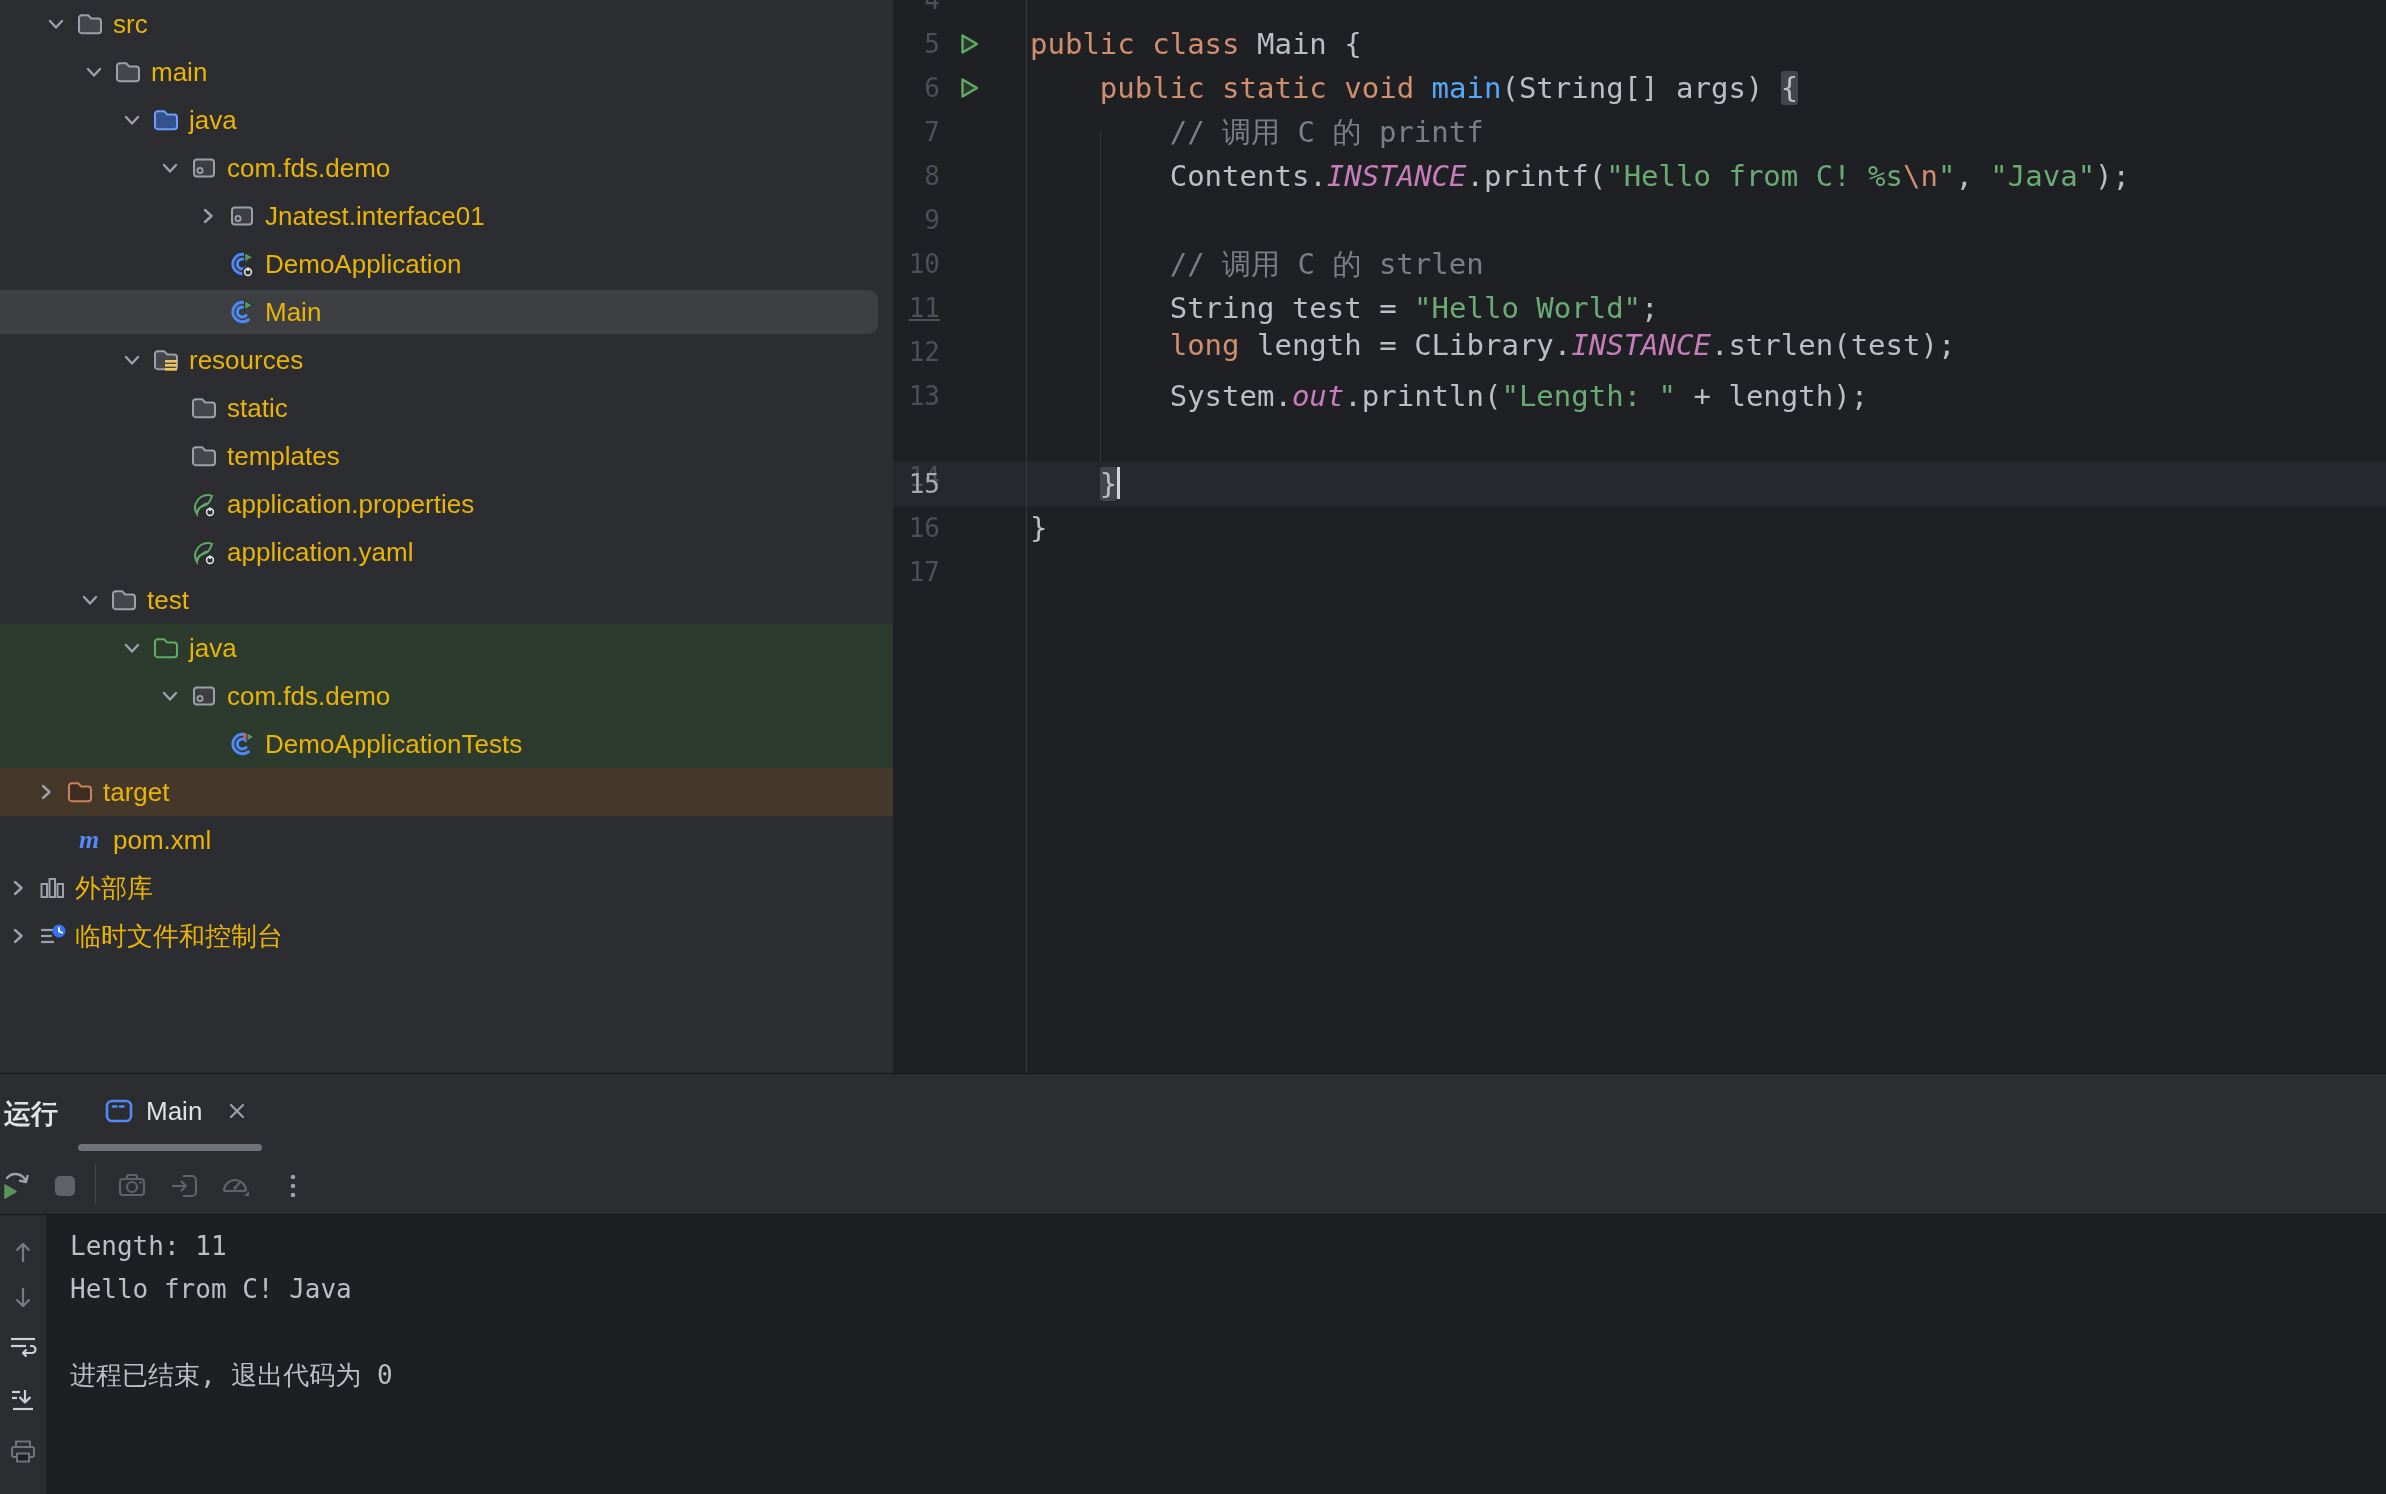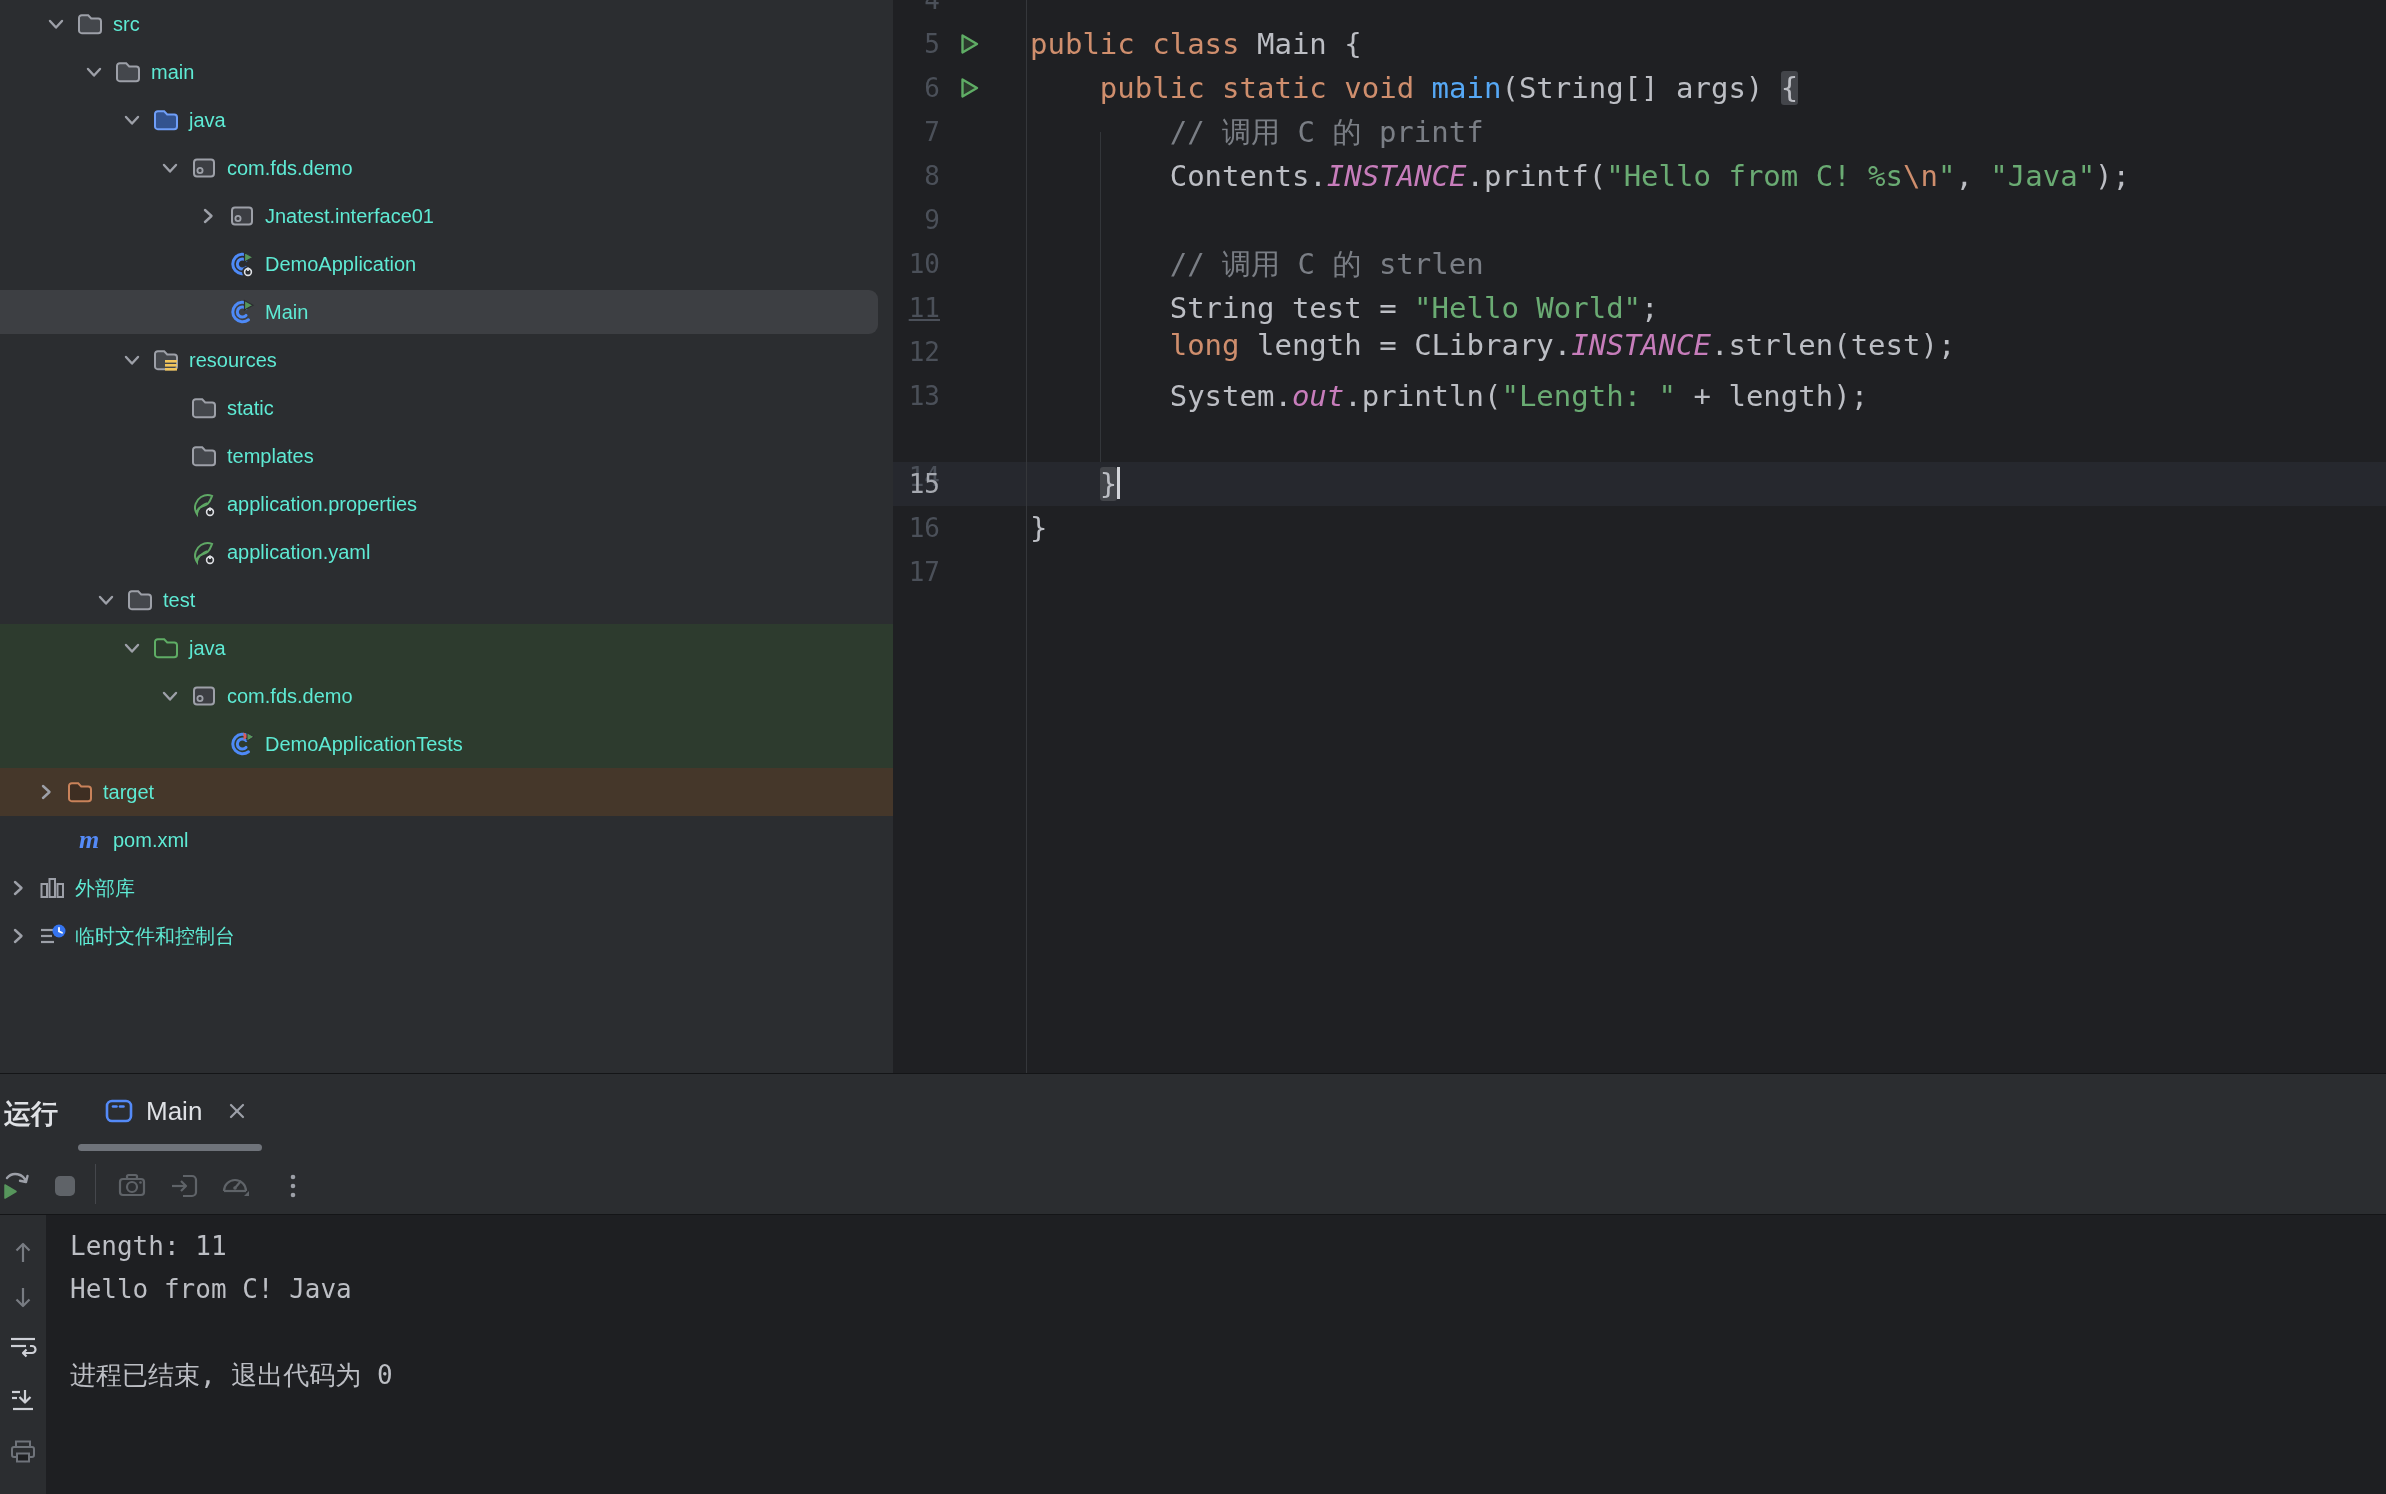--- a/index.html
+++ b/index.html
@@ -8,21 +8,21 @@
 
   
   .tree-panel{position:absolute;left:0;top:0;width:893px;height:1073px;background:#2b2d30;overflow:hidden;}
   .t-row{position:relative;height:48px;width:100%;}
   .t-bg-test{position:absolute;inset:0;background:#2d3b2e;}
   .t-bg-excluded{position:absolute;inset:0;background:#45372a;}
   .t-bg-selected{position:absolute;top:2px;bottom:2px;left:0;width:878px;background:#3d3f43;border-radius:0 9px 9px 0;}
   .t-content{position:absolute;top:0;bottom:0;display:flex;align-items:center;}
   .t-chev{width:30px;height:30px;flex:0 0 30px;display:flex;align-items:center;justify-content:center;}
   .t-icon{width:30px;height:30px;flex:0 0 30px;margin-left:4px;display:flex;align-items:center;justify-content:center;}
-  .t-label{margin-left:8px;font-size:20px;color:#5eead4;white-space:nowrap;}
+  .t-label{margin-left:8px;font-size:26px;color:#eab308;white-space:nowrap;}
 
   
   .editor{position:absolute;left:893px;top:0;width:1493px;height:1073px;background:#1f2023;}
   .cur-line{position:absolute;left:0;right:0;top:462px;height:44px;background:#26282e;}
   .gutter-sep{position:absolute;left:133px;top:0;bottom:0;width:1px;background:#35373b;}
   .indent-guide{position:absolute;left:207px;top:132px;height:330px;width:1px;background:#33363a;}
   .gut-line{position:absolute;left:0;width:130px;height:44px;display:flex;align-items:center;
             font-family:"DejaVu Sans Mono", monospace;font-size:26px;color:#4b5059;}
   .gut-line .num{display:inline-block;width:47px;text-align:right;}
   .gut-line.active .num{color:#a6a9b0;}
@@ -239,21 +239,21 @@
               <path d="M8 25c1-6 5-9 10-11" stroke="#5fa865" stroke-width="1.6" fill="none"></path>
               <circle cx="21" cy="23" r="6" fill="#2b2d30"></circle>
               <circle cx="21" cy="23" r="3.4" stroke="#dfe1e5" stroke-width="1.6"></circle>
               <line x1="21" y1="18.4" x2="21" y2="22" stroke="#dfe1e5" stroke-width="1.8"></line>
             </svg>
           </span>
           <span class="t-label">application.yaml</span>
         </div>
       </div>
       <div class="t-row">
-        <div class="t-content" style="left: 91px;">
+        <div class="t-content" style="left: 75px;">
           <span class="t-chev">
             <svg width="30" height="30" viewBox="0 0 30 30" fill="none" xmlns="http://www.w3.org/2000/svg">
               <polyline points="9,12 15,18.5 21,12" stroke="#9da0a8" stroke-width="2.4" stroke-linecap="round" stroke-linejoin="round"></polyline>
             </svg>
           </span>
           <span class="t-icon">
             <svg width="30" height="30" viewBox="0 0 30 30" fill="none" xmlns="http://www.w3.org/2000/svg">
               <path d="M4 9c0-1.6 1.2-2.8 2.8-2.8h6.4l3 3.2h7c1.6 0 2.8 1.2 2.8 2.8v9.2c0 1.6-1.2 2.8-2.8 2.8H6.8C5.2 24.2 4 23 4 21.4V9z" fill="#44474c" stroke="#9da0a8" stroke-width="2"></path>
             </svg>
           </span>

